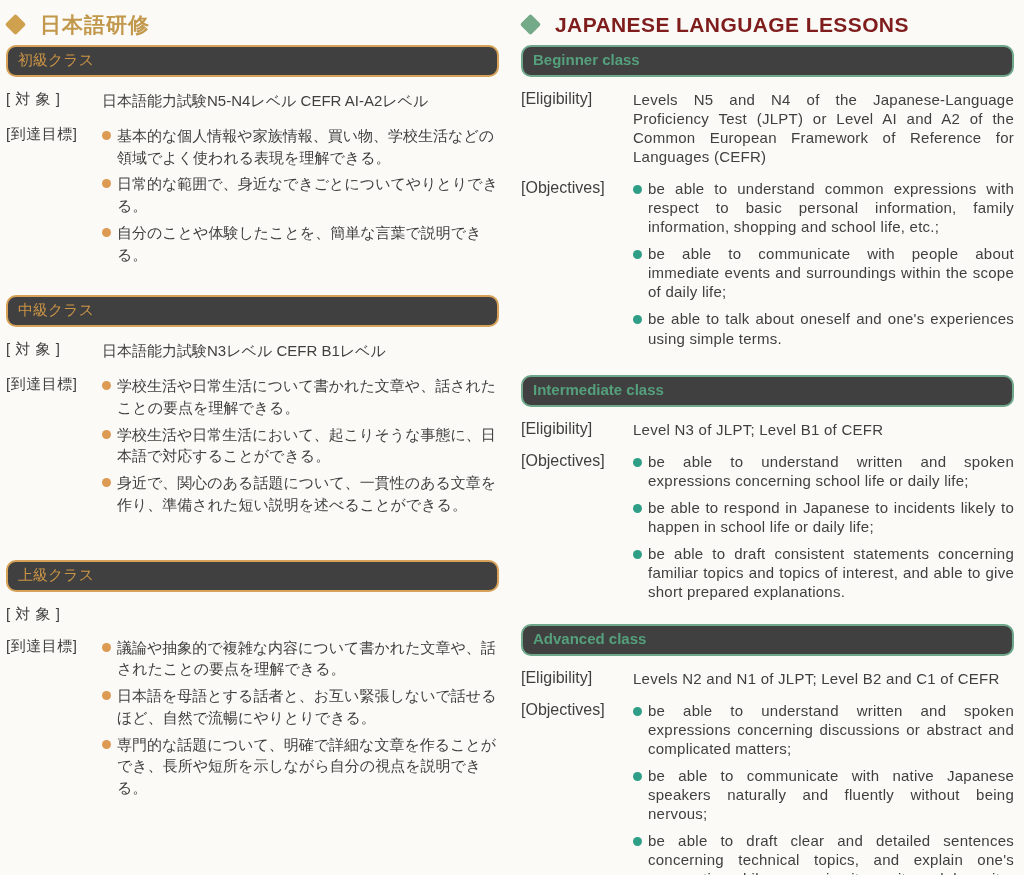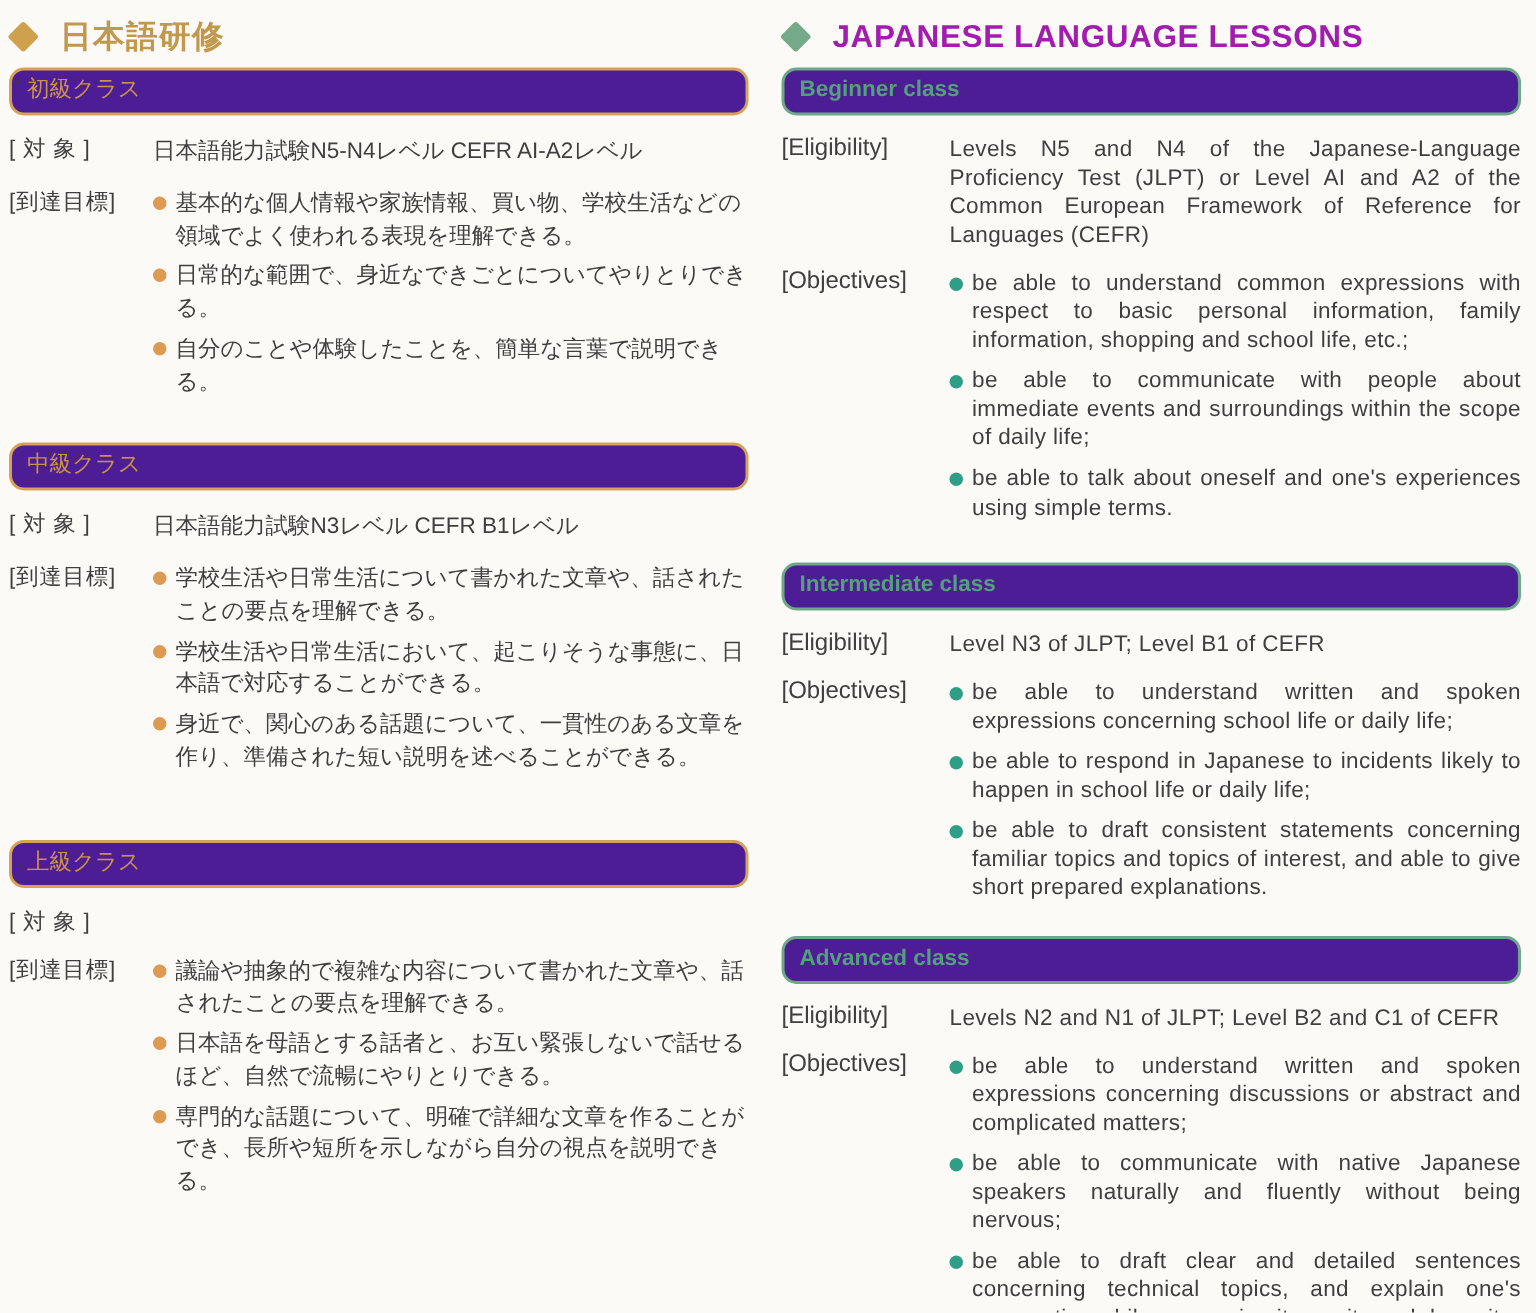--- a/index.html
+++ b/index.html
@@ -12,28 +12,28 @@
   .page{display:flex;gap:22px;padding:12px 6px 0 6px;box-sizing:border-box;}
   .col{width:493px;box-sizing:border-box;}
 
   
   .col-header{display:flex;align-items:center;gap:17px;margin:2px 0 10px 2px;}
   .diamond{width:15px;height:15px;transform:rotate(45deg);border-radius:2px;flex:none;}
   .col-left .diamond{background:#cfa14f;}
   .col-right .diamond{background:#74aa88;}
   .col-title{font-size:21px;font-weight:bold;line-height:1;}
   .col-left .col-title{color:#c2984c;letter-spacing:1px;}
-  .col-right .col-title{color:#a21caf;letter-spacing:.4px;}
+  .col-right .col-title{color:#7f1d1d;letter-spacing:.4px;}
 
   
   .class-box{
     border:2px solid;border-radius:10px;
     padding:4px 12px 6px 10px;
     font-size:15px;line-height:1.2;
-    background:#4c1d95;
+    background:#404040;
   }
   .col-left .class-box{border-color:#d7a258;color:#cb9445;}
   .col-right .class-box{border-color:#6ea78a;color:#55a07c;font-weight:bold;}
 
   
   .row{display:flex;margin-top:13px;}
   .row-label{flex:none;white-space:nowrap;}
   .col-left .row-label{width:96px;font-size:15px;letter-spacing:.5px;}
   .col-right .row-label{width:112px;font-size:16px;}
   .row-content{flex:1;min-width:0;}

